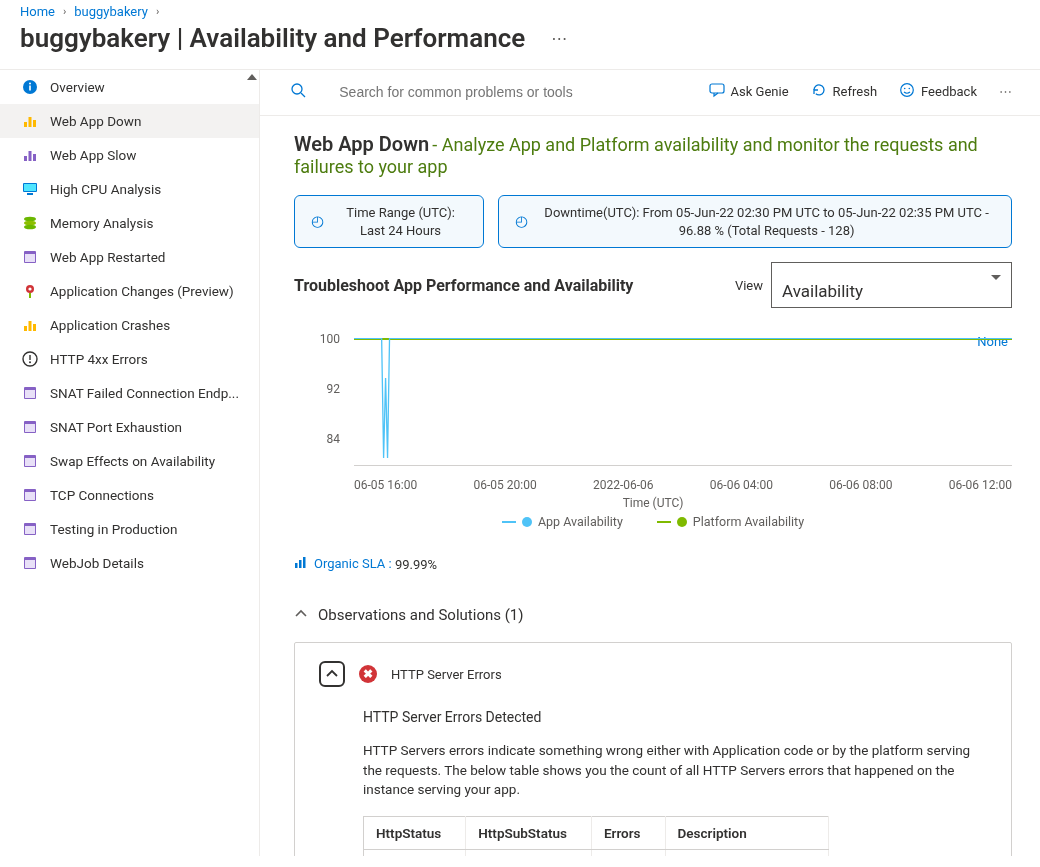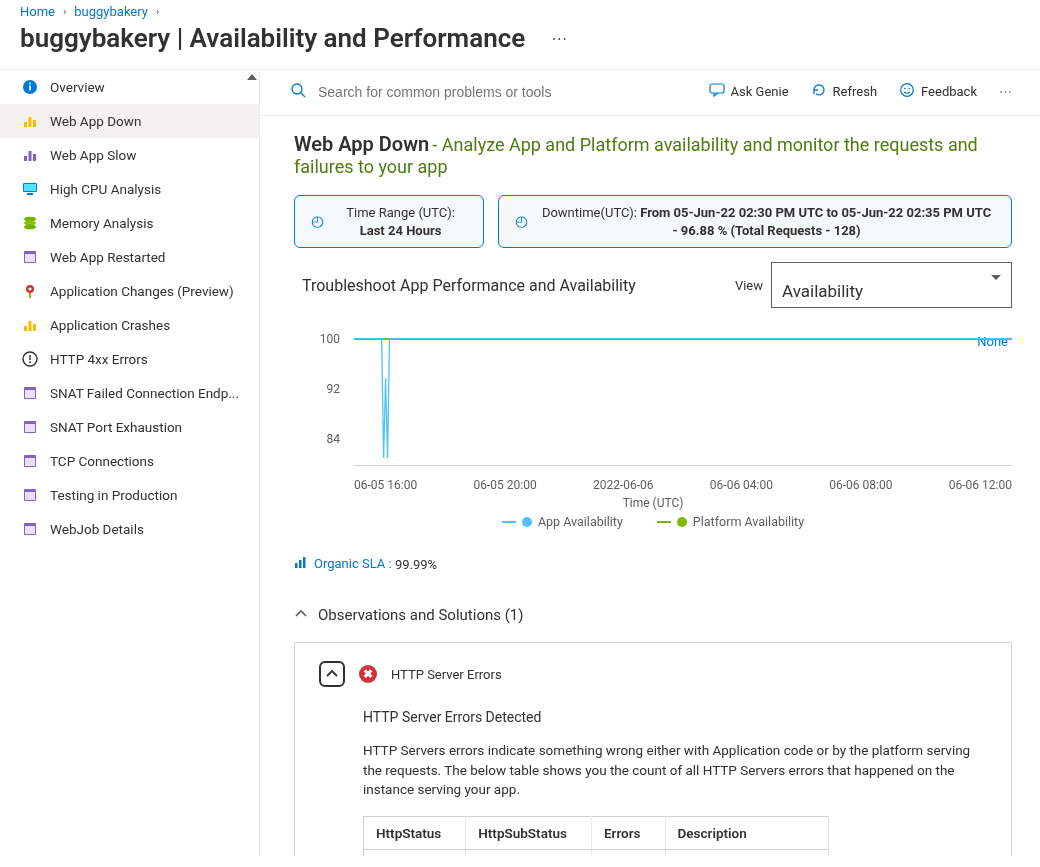--- a/index.html
+++ b/index.html
@@ -93,20 +93,21 @@
     flex: 1;
     color: #605e5c;
     font-size: 14px;
   }
   .search-wrap input {
     border: none; outline: none;
     font-size: 14px;
     color: #605e5c;
     width: 280px;
     background: transparent;
+    text-align: center;
   }
   .tb-btn {
     display: flex; align-items: center; gap: 6px;
     color: #323130;
     font-size: 13px;
     cursor: pointer;
     padding: 4px 6px;
   }
   .tb-more {
     color: #605e5c; cursor: pointer; padding: 4px 6px; letter-spacing: 2px;
@@ -131,27 +132,27 @@
     border: 1px solid #0078d4;
     border-radius: 6px;
     background: #f3f9fd;
     padding: 8px 16px;
     font-size: 13px;
     line-height: 1.35;
     color: #323130;
     text-align: center;
   }
   .pill .clock { color: #0078d4; font-size: 15px; }
-  .pill b { font-weight: 700; }
+  .pill b { font-weight: 400; }
   .troubleshoot-row {
     display: flex; align-items: center; justify-content: space-between;
     margin-top: 2px;
   }
   .troubleshoot-row h3 {
-    margin: 8px; font-size: 16px; font-weight: 400;
+    margin: 0; font-size: 16px; font-weight: 700;
   }
   .view-sel {
     display: flex; align-items: center; gap: 8px;
     font-size: 13px;
   }
   .view-sel select, .view-sel .dropdown {
     border: 1px solid #605e5c;
     padding: 18px 26px 6px 10px;
     font-size: 17px;
     width: 241px;
@@ -393,20 +394,29 @@
           <span>SNAT Failed Connection Endp...</span>
         </div>
         <div class="side-item">
           <span class="side-icon">
             <svg width="16" height="16" viewBox="0 0 16 16">
               <rect x="2" y="2" width="12" height="12" rx="1" fill="#8661c5"></rect>
               <rect x="3" y="5" width="10" height="8" fill="#e8e0f7"></rect>
             </svg>
           </span>
           <span>SNAT Port Exhaustion</span>
+        </div>
+        <div class="side-item">
+          <span class="side-icon">
+            <svg width="16" height="16" viewBox="0 0 16 16">
+              <rect x="2" y="2" width="12" height="12" rx="1" fill="#8661c5"></rect>
+              <rect x="3" y="5" width="10" height="8" fill="#e8e0f7"></rect>
+            </svg>
+          </span>
+          <span>Swap Effects on Availability</span>
         </div>
         <div class="side-item">
           <span class="side-icon">
             <svg width="16" height="16" viewBox="0 0 16 16">
               <rect x="2" y="2" width="12" height="12" rx="1" fill="#8661c5"></rect>
               <rect x="3" y="5" width="10" height="8" fill="#e8e0f7"></rect>
             </svg>
           </span>
           <span>TCP Connections</span>
         </div>

